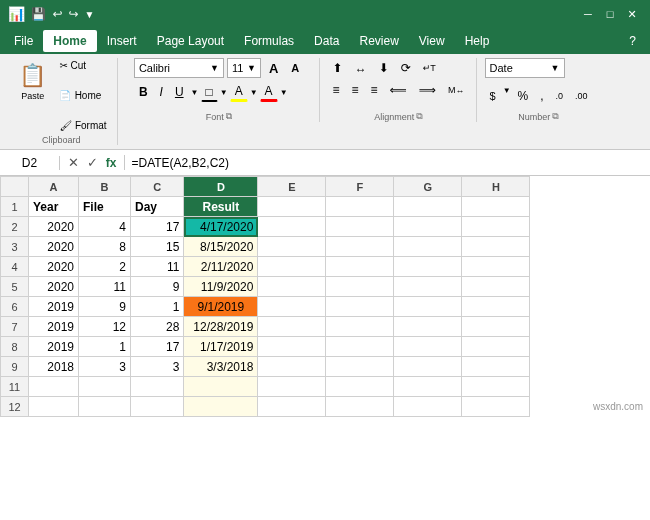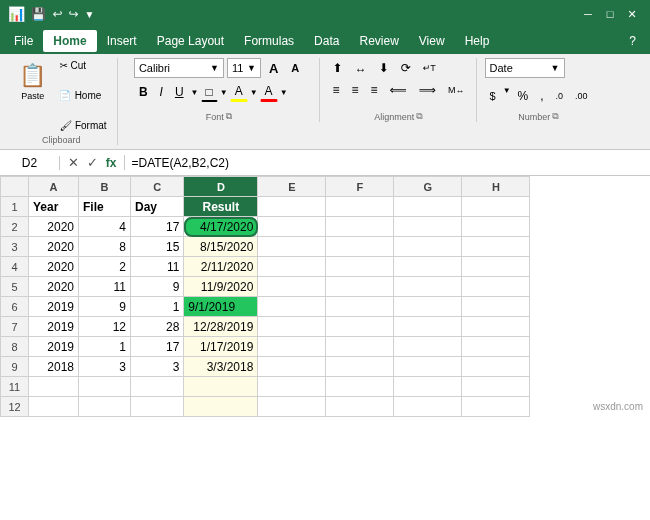--- a/index.html
+++ b/index.html
@@ -401,21 +401,21 @@
           <td style="font-weight: bold;"></td>
           <td style="font-weight: bold;"></td>
           <td style="font-weight: bold;"></td>
           <td style="font-weight: bold;"></td>
         </tr>
         <tr>
           <td class="row-header">2</td>
           <td style="text-align: right;">2020</td>
           <td style="text-align: right;">4</td>
           <td style="text-align: right;">17</td>
-          <td class="cell-selected" style="background: #22c55e; text-align: right; border-radius: 8px;">4/17/2020</td>
+          <td class="cell-selected" style="background: #14b8a6; text-align: right;">4/17/2020</td>
           <td></td>
           <td></td>
           <td></td>
           <td></td>
         </tr>
         <tr>
           <td class="row-header">3</td>
           <td style="text-align: right;">2020</td>
           <td style="text-align: right;">8</td>
           <td style="text-align: right; padding-left: 35px;">15</td>
@@ -445,21 +445,21 @@
           <td></td>
           <td></td>
           <td></td>
           <td></td>
         </tr>
         <tr>
           <td class="row-header">6</td>
           <td style="text-align: right;">2019</td>
           <td style="text-align: right;">9</td>
           <td style="text-align: right;">1</td>
-          <td style="background: #22c55e; text-align: left;">9/1/2019</td>
+          <td style="background: #f97316; text-align: center;">9/1/2019</td>
           <td></td>
           <td></td>
           <td></td>
           <td></td>
         </tr>
         <tr>
           <td class="row-header">7</td>
           <td style="text-align: right;">2019</td>
           <td style="text-align: right;">12</td>
           <td style="text-align: right;">28</td>

